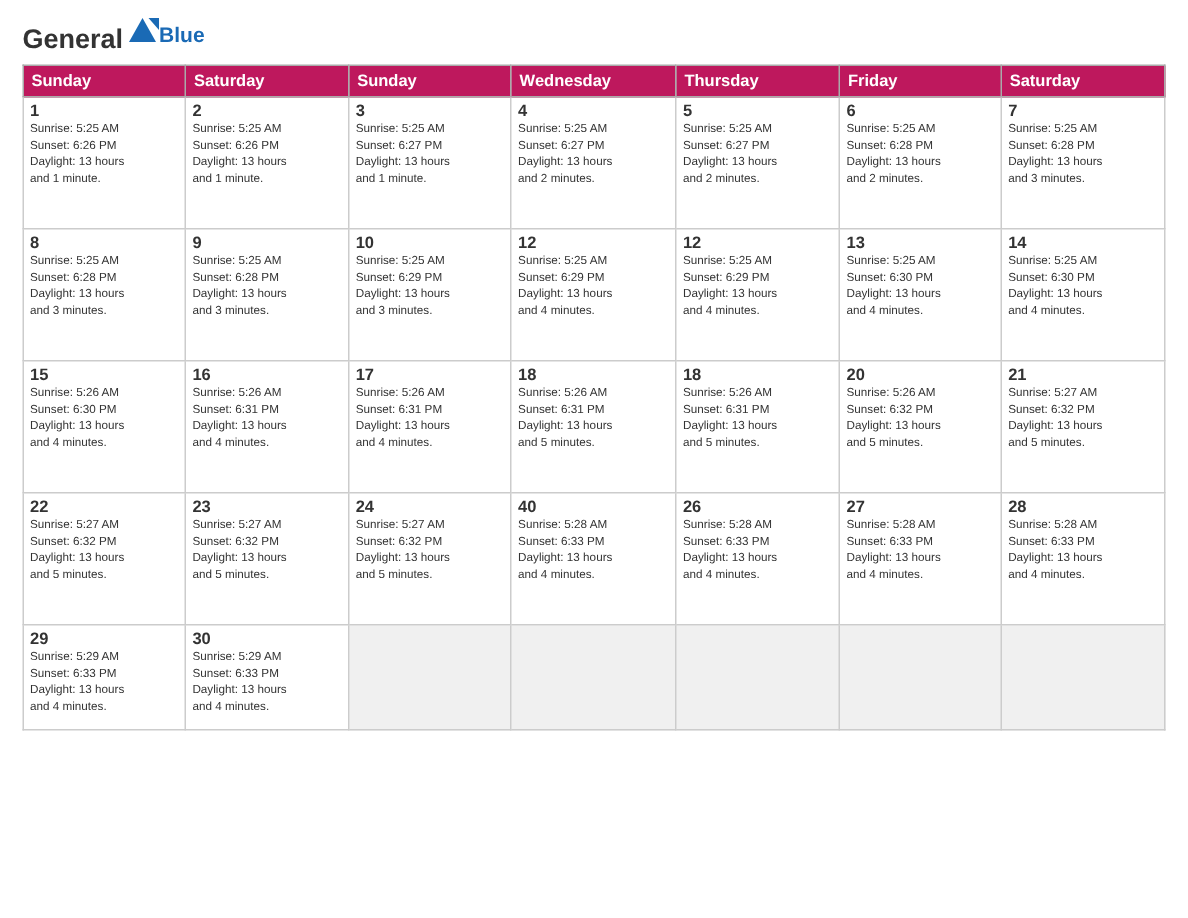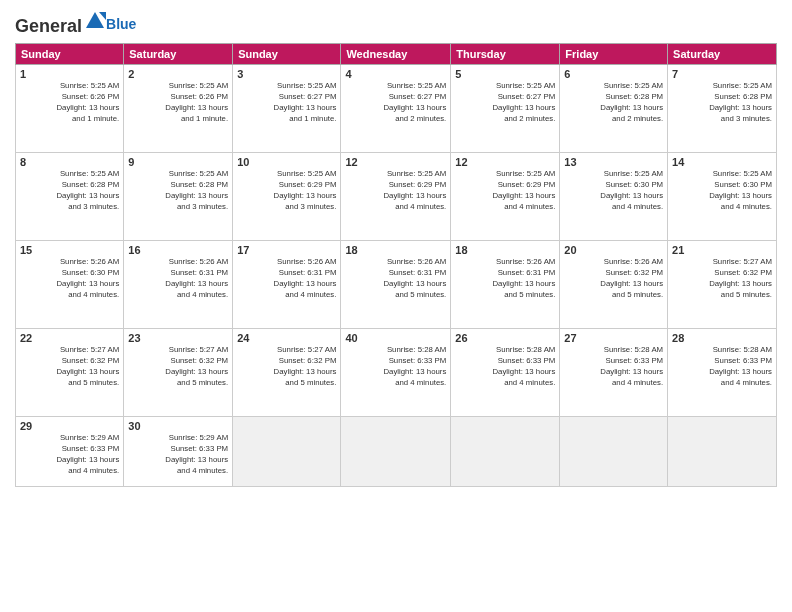--- a/index.html
+++ b/index.html
@@ -81,21 +81,20 @@
       font-size: 11px;
       font-weight: bold;
       color: #333;
       display: block;
       margin-bottom: 1px;
     }
     .day-info {
       font-size: 7.8px;
       color: #333;
       line-height: 1.4;
-      text-align: right;
     }
     .last-row td {
       height: 70px;
     }
   </style>
 </head>
 <body>
 
 <div class="page">
   <div class="header">

